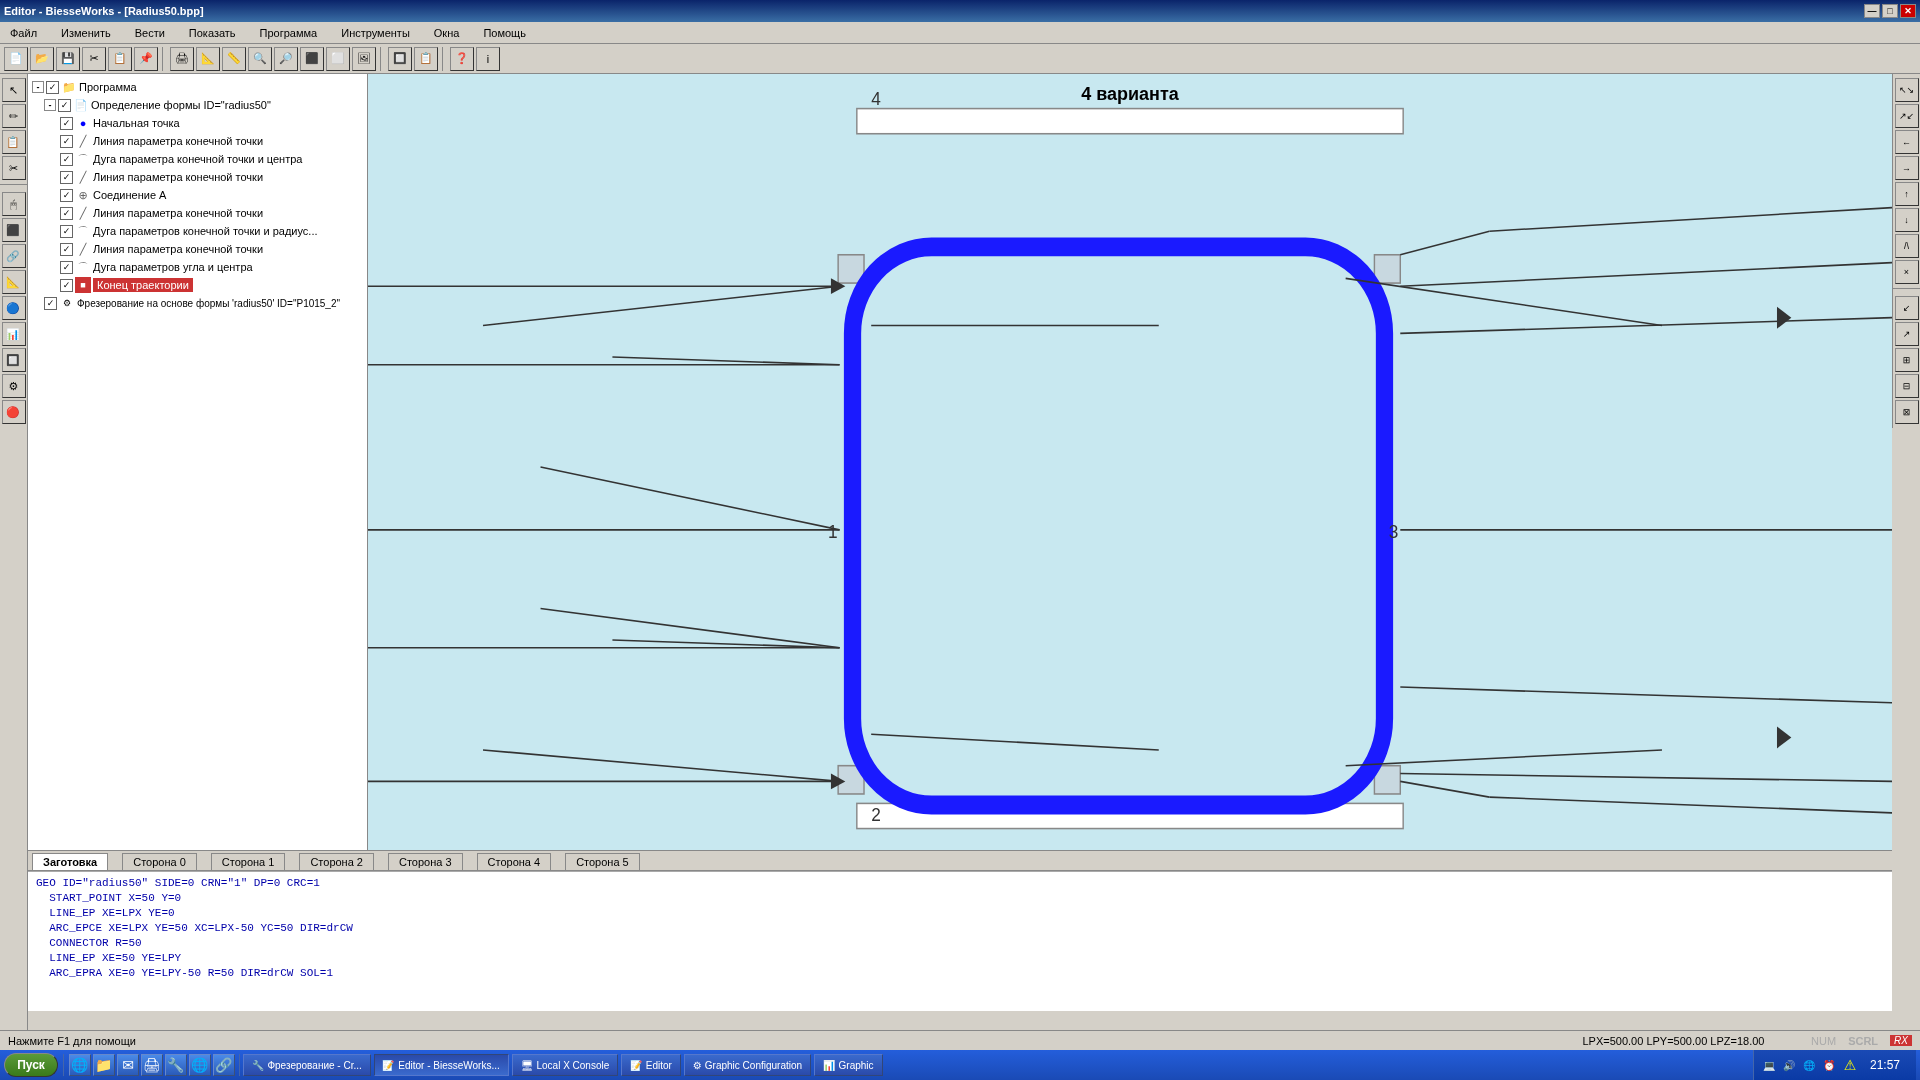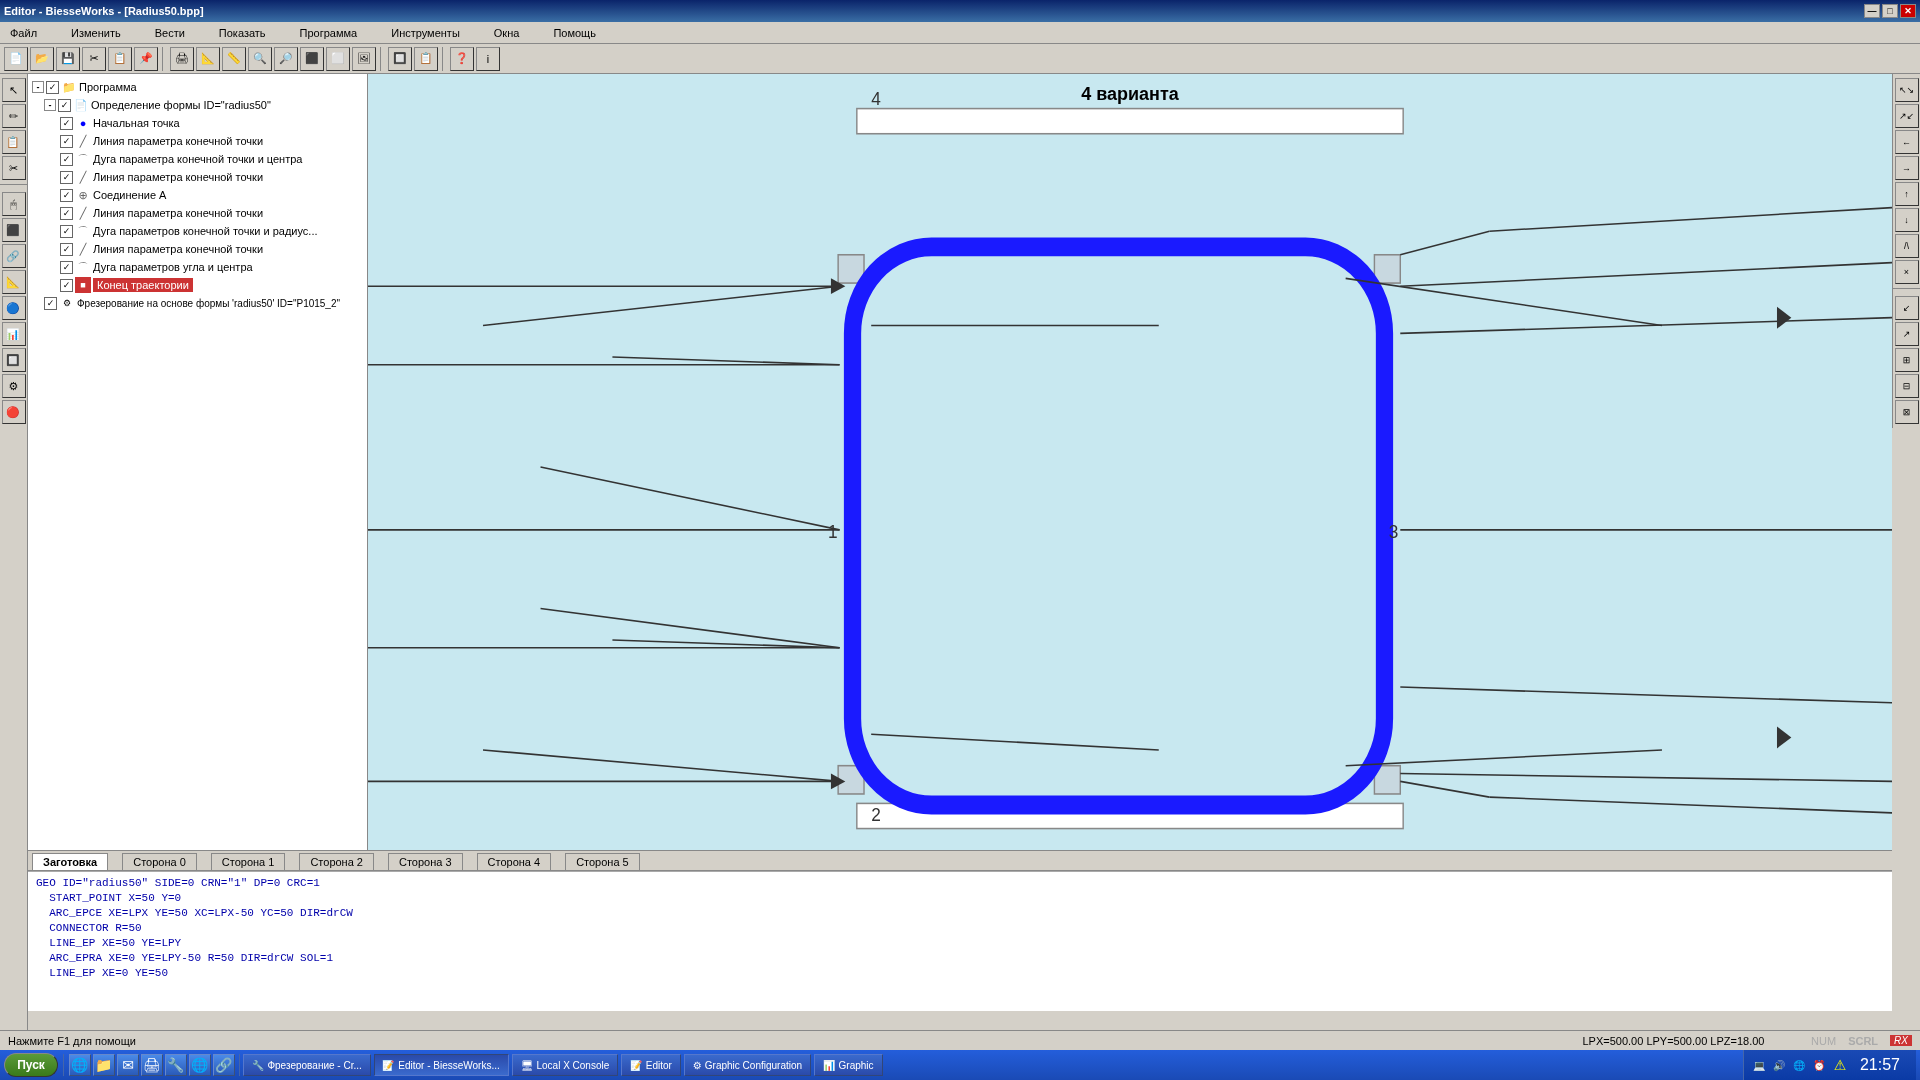--- a/index.html
+++ b/index.html
@@ -10,21 +10,21 @@
       width: 100%; height: 22px; background: linear-gradient(to bottom, #0a246a, #3a6ea5);
       display: flex; align-items: center; justify-content: space-between; padding: 0 4px;
       color: white; font-size: 11px; font-weight: bold;
     }
     #title-bar-controls { display: flex; gap: 2px; }
     .title-btn { width: 16px; height: 14px; background: #d4d0c8; border: 1px solid #888; font-size: 9px; display: flex; align-items: center; justify-content: center; cursor: pointer; color: #000; }
 
     
     #menu-bar {
       width: 100%; height: 22px; background: #d4d0c8; display: flex; align-items: center;
-      border-bottom: 1px solid #888; padding: 0 4px; gap: 22px;
+      border-bottom: 1px solid #888; padding: 0 4px; gap: 12px;
     }
     .menu-item { padding: 2px 6px; cursor: pointer; font-size: 11px; }
 
     
     #toolbar1 {
       width: 100%; height: 30px; background: #d4d0c8; display: flex; align-items: center;
       border-bottom: 1px solid #888; padding: 0 4px; gap: 2px;
     }
     .tb-btn { width: 24px; height: 24px; background: #d4d0c8; border: 1px outset #888;
       display: flex; align-items: center; justify-content: center; cursor: pointer; font-size: 11px; }
@@ -129,21 +129,21 @@
       border: 1px outset #888; border-radius: 3px; display: flex; align-items: center;
       justify-content: center; color: white; font-weight: bold; font-size: 11px; cursor: pointer; }
     .task-btn {
       height: 22px; padding: 0 8px; background: linear-gradient(to bottom, #4a8ae8, #2a5ab8);
       border: 1px outset #6688cc; display: flex; align-items: center; justify-content: center;
       color: white; font-size: 10px; cursor: pointer; gap: 4px; white-space: nowrap;
     }
     .task-btn.active { background: linear-gradient(to bottom, #2a5ab8, #4a8ae8); border: 1px inset #6688cc; }
     .task-sep { width: 1px; height: 20px; background: #5577aa; margin: 0 2px; }
     .systray-icon { width: 16px; height: 16px; display: flex; align-items: center; justify-content: center; color: white; font-size: 10px; }
-    .task-time { color: white; font-size: 16px; padding: 0 8px; text-align: right; }
+    .task-time { color: white; font-size: 12px; padding: 0 8px; text-align: right; }
 
     
     .canvas-svg { position: absolute; top: 0; left: 0; width: 100%; height: 100%; }
   </style>
 </head>
 <body>
 
 <div id="title-bar">
   <span>Editor - BiesseWorks - [Radius50.bpp]</span>
   <div id="title-bar-controls">
@@ -376,25 +376,25 @@
     <div class="tab">Сторона 1</div>
     <div class="tab">Сторона 2</div>
     <div class="tab">Сторона 3</div>
     <div class="tab">Сторона 4</div>
     <div class="tab">Сторона 5</div>
   </div>
 
   <div id="code-area">
     <div class="code-line">GEO ID="radius50" SIDE=0 CRN="1" DP=0 CRC=1</div>
     <div class="code-line">  START_POINT X=50 Y=0</div>
+    <div class="code-line">  LINE_EP XE=LPX YE=0</div>
     <div class="code-line">  ARC_EPCE XE=LPX YE=50 XC=LPX-50 YC=50 DIR=drCW</div>
     <div class="code-line">  CONNECTOR R=50</div>
     <div class="code-line">  LINE_EP XE=50 YE=LPY</div>
     <div class="code-line">  ARC_EPRA XE=0 YE=LPY-50 R=50 DIR=drCW SOL=1</div>
-    <div class="code-line">  LINE_EP XE=0 YE=50</div>
 
   </div>
 </div>
 
 <div id="status-bar" style="position:absolute;bottom:30px;left:0;right:0;height:20px;background:#d4d0c8;border-top:1px solid #888;display:flex;align-items:center;justify-content:space-between;padding:0 8px;font-size:11px;">
   <span>Нажмите F1 для помощи</span>
   <div style="display:flex;align-items:center;gap:12px;">
     <span>LPX=500.00  LPY=500.00  LPZ=18.00</span>
     <span style="color:#aaa;margin-top:36px;">CAP</span>
     <span style="color:#aaa;">NUM</span>

